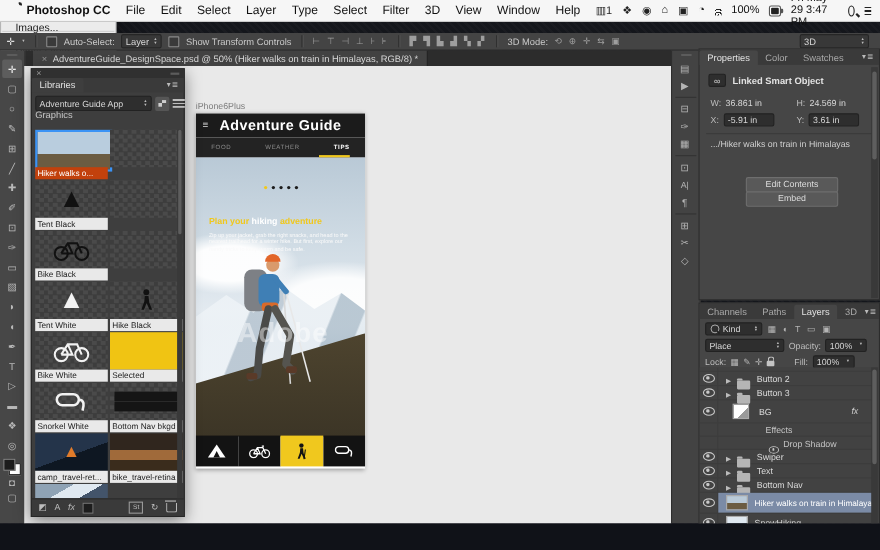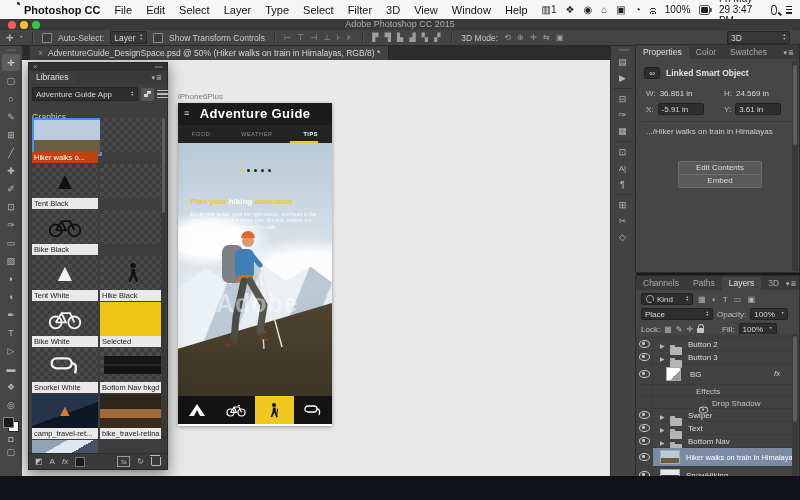--- a/index.html
+++ b/index.html
@@ -158,26 +158,20 @@
       <span class="mb-ic">◔</span>
       <span class="wifi"></span>
       <span>100%</span>
       <span class="battery"></span>
       <span>Fri May 29 3:47 PM</span>
       <span class="mag"></span>
       <span class="bars"></span>
     </span>
   </div>
 
-  <div id="titlebar" class="abs">
-    <span class="tl" style="left:8px;background:#fc5b55"></span>
-    <span class="tl" style="left:20px;background:#fdbc2e"></span>
-    <span class="tl" style="left:32px;background:#33c748"></span>
-    <div id="pstitle">Adobe Photoshop CC 2015</div>
-  </div>
 
   <div id="optionsbar" class="abs">
     <span style="color:#ddd;font-size:9px">✛</span>
     <span class="st">▼</span>
     <span class="vsep"></span>
     <span class="cb"></span>
     <span>Auto-Select:</span>
     <span class="dd">
         <span>Layer</span>
         <span class="st">▲
@@ -531,21 +525,21 @@
       <span class="well" style="width:106px;justify-content:space-between;height:14px">
           <span>Adventure Guide App</span>
           <span class="st">▲
 ▼</span>
         </span>
       <span class="flex" style="width:13px;height:13px;background:#565656;border-radius:2px;justify-content:center">
           <span class="gridic"></span>
         </span>
       <span class="listic"></span>
     </div>
-    <div class="abs" style="left:3px;top:49px;color:#c6c6c6;font-size:8.5px">Graphics</div>
+    <div class="abs" style="left:3px;top:36px;color:#c6c6c6;font-size:8.5px">Graphics</div>
 
     <div class="lib-cell" style="left:3px;top:55px;border:2px solid #3b93f5;background:linear-gradient(#b9cdde 60%,#6b5c42 60%)"></div>
     <div class="lib-label sel" style="left:3px;top:89px">Hiker walks o...</div>
     <div class="lib-cell checker" style="left:71px;top:55px"></div>
 
     <div class="lib-cell checker" style="left:3px;top:101px">
         <span style="color:#111;font-size:24px;line-height:20px">▲</span>
       </div>
     <div class="lib-label" style="left:3px;top:135px">Tent Black</div>
     <div class="lib-cell checker" style="left:71px;top:101px"></div>

